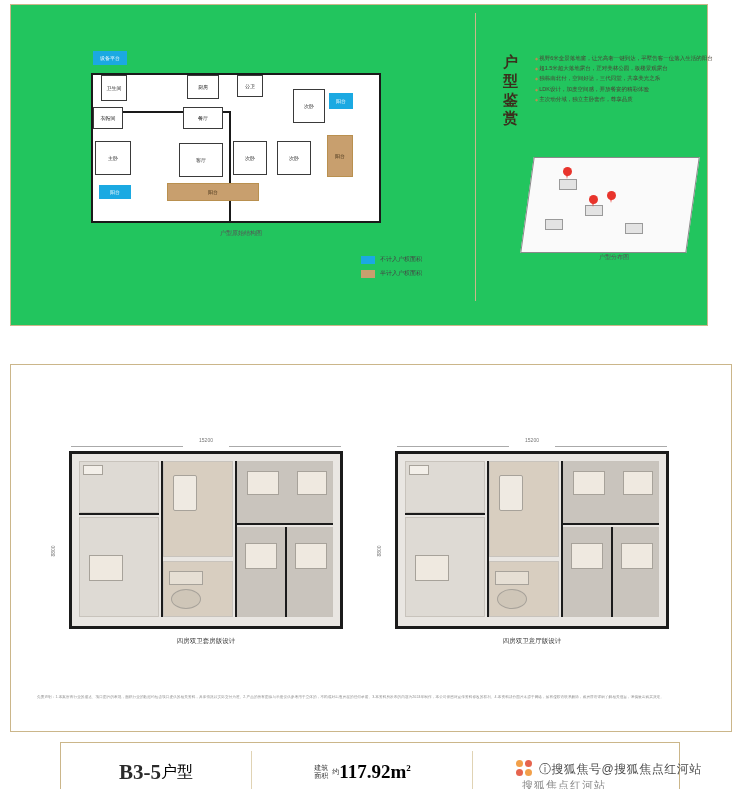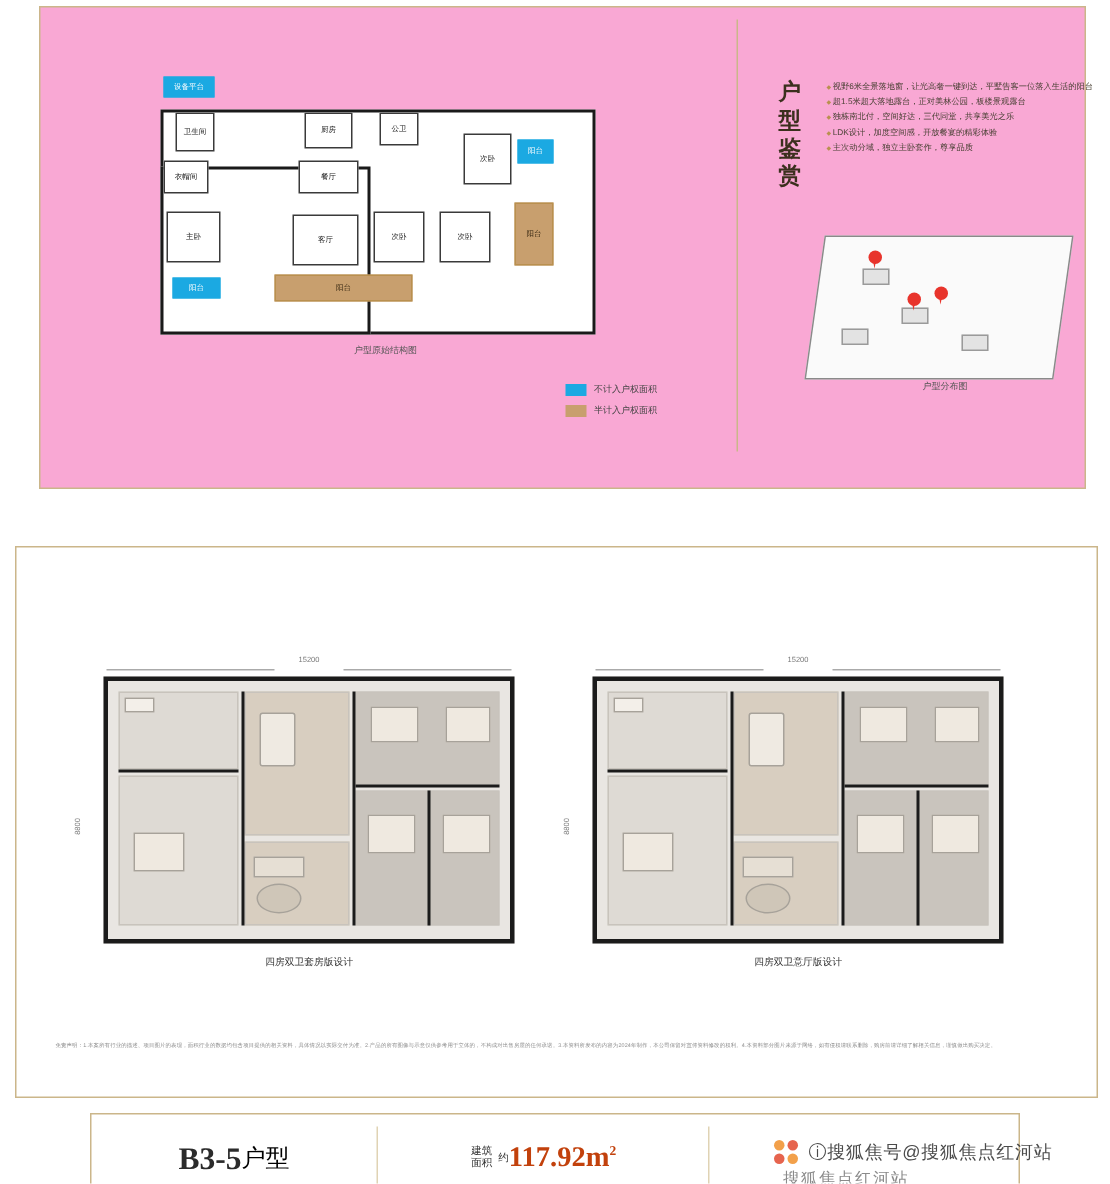--- a/index.html
+++ b/index.html
@@ -12,24 +12,24 @@
   }
   .page {
     position: relative;
     width: 740px; height: 789px;
     background: #ffffff;
   }
 
   
   .panel1 {
     position: absolute;
-    left: 26px; top: 4px;
+    left: 10px; top: 4px;
     width: 698px; height: 322px;
     border: 1px solid #cbb68a;
-    background: #f9a8d4;
+    background: #22c55e;
   }
   .panel1 .divider {
     position: absolute;
     left: 464px; top: 8px;
     width: 1px; height: 288px;
     background: #cbb68a;
   }
 
   
   .fp-wrap {
@@ -215,29 +215,29 @@
     font-family: "Liberation Serif", serif;
     font-size: 21px; font-weight: bold; color: #2b2b2b;
   }
   .area-label {
     font-size: 7px; color: #333; line-height: 1.15;
     display: inline-block; width: 16px; text-align: center;
     margin-right: 3px;
   }
   .area-val {
     font-family: "Liberation Serif", serif;
-    font-size: 19px; font-weight: bold; color: #c2410c;
+    font-size: 19px; font-weight: bold; color: #000000;
   }
   .area-val sup { font-size: 9px; }
   .area-approx { font-size: 7px; color: #333; }
 
   
   .watermark {
     position: absolute; left: 516px; top: 760px;
-    display: flex; 
+    display: flex; align-items: center;
     font-size: 12px; color: #4b4b4b;
     letter-spacing: 0.5px;
   }
   .wm-logo {
     width: 18px; height: 18px; margin-right: 5px;
     position: relative;
   }
   .wm-logo span {
     position: absolute; width: 7px; height: 7px; border-radius: 50%;
     background: #f08f2a; opacity: .85;

